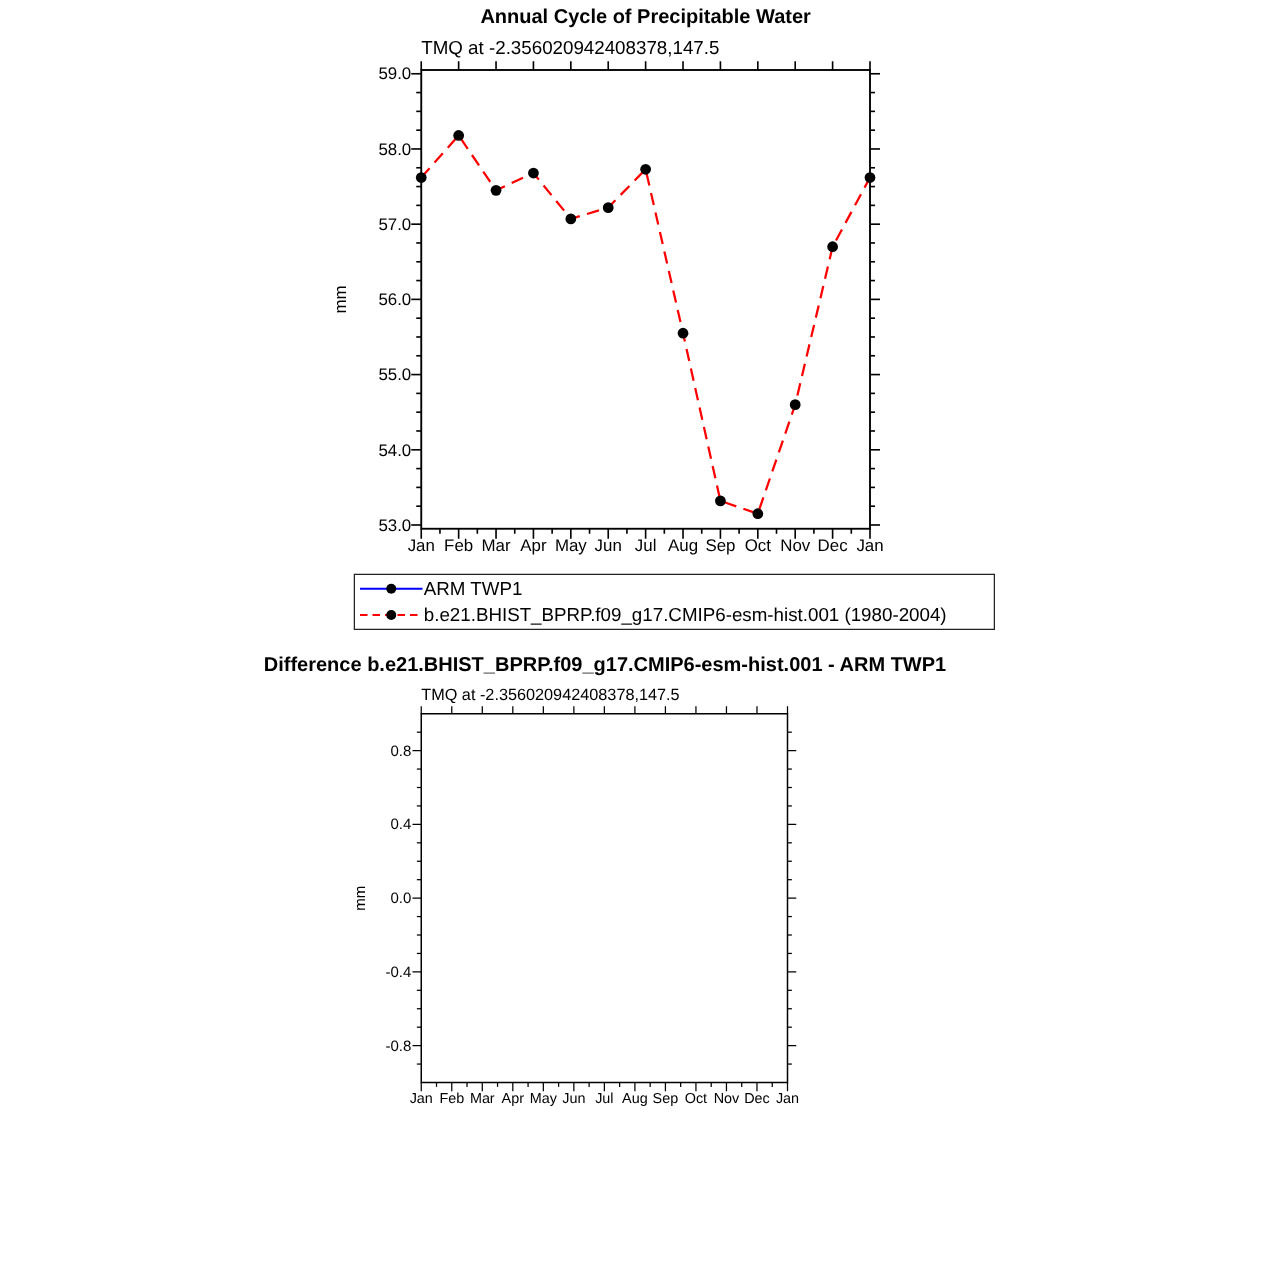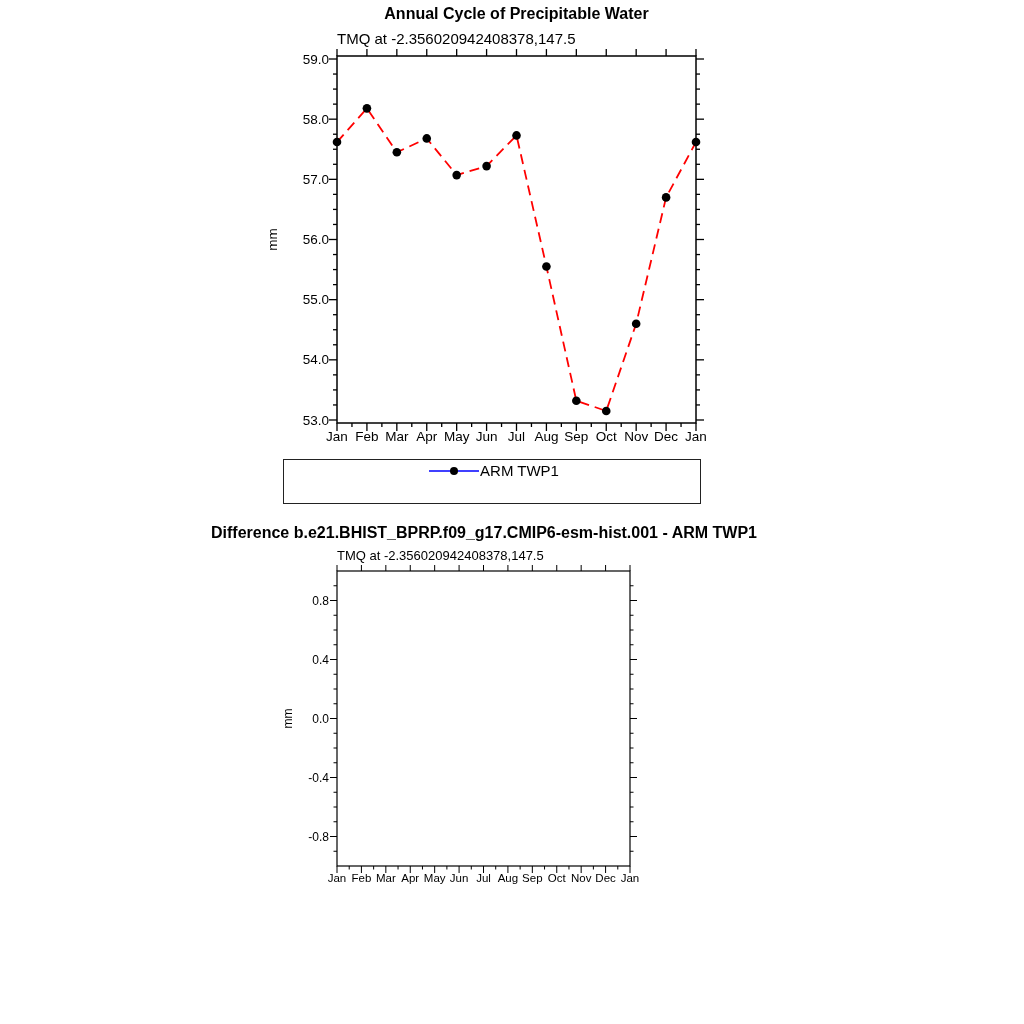--- a/index.html
+++ b/index.html
@@ -13,23 +13,23 @@
     overflow: hidden;
   }
   #plot-svg { position: absolute; left: 0; top: 0; }
   .chart-title { position: absolute; font-weight: bold; white-space: nowrap; }
   .chart-subtitle { position: absolute; white-space: nowrap; }
   .t1 { left: 337px; top: 5px; width: 359px; text-align: center; font-size: 16px; }
   .s1 { left: 337px; top: 30px; font-size: 15px; }
   .t2 { left: 84px; top: 524px; width: 800px; text-align: center; font-size: 16px; }
   .s2 { left: 337px; top: 548px; font-size: 13px; }
   .legend {
-    position: absolute; left: 283px; top: 459px; width: 418px; height: 45px;
+    position: absolute; left: 283px; top: 459px; width: 513px; height: 45px;
     border: 1.2px solid #222; background: #ffffff;
-    display: flex; flex-direction: row; justify-content: center;
+    display: flex; flex-direction: column; justify-content: center;
     box-sizing: border-box;
   }
   .legend-row { display: flex; align-items: center; height: 21px; }
   .legend-sample { width: 52px; height: 12px; margin-left: 3px; flex: 0 0 auto; }
   .legend-label { font-size: 15px; white-space: nowrap; line-height: 21px; }
 </style>
 </head>
 <body>
 
 <div id="canvas">
@@ -265,18 +265,25 @@
   </svg>
 
   <div class="legend">
     <div class="legend-row">
       <svg class="legend-sample">
           <line x1="1" y1="6" x2="51" y2="6" stroke="#0000ff" stroke-width="1.6"></line>
           <circle cx="26" cy="6" r="4" fill="#000000"></circle>
         </svg>
       <span class="legend-label">ARM TWP1</span>
     </div>
+    <div class="legend-row">
+      <svg class="legend-sample">
+          <line x1="1" y1="6" x2="51" y2="6" stroke="#ff0000" stroke-width="1.6" stroke-dasharray="6,4"></line>
+          <circle cx="26" cy="6" r="4" fill="#000000"></circle>
+        </svg>
+      <span class="legend-label">b.e21.BHIST_BPRP.f09_g17.CMIP6-esm-hist.001 (1980-2004)</span>
+    </div>
   </div>
 
   <div class="chart-title t2">Difference b.e21.BHIST_BPRP.f09_g17.CMIP6-esm-hist.001 - ARM TWP1</div>
   <div class="chart-subtitle s2">TMQ at -2.356020942408378,147.5</div>
 
 </div>
 
 </body></html>

